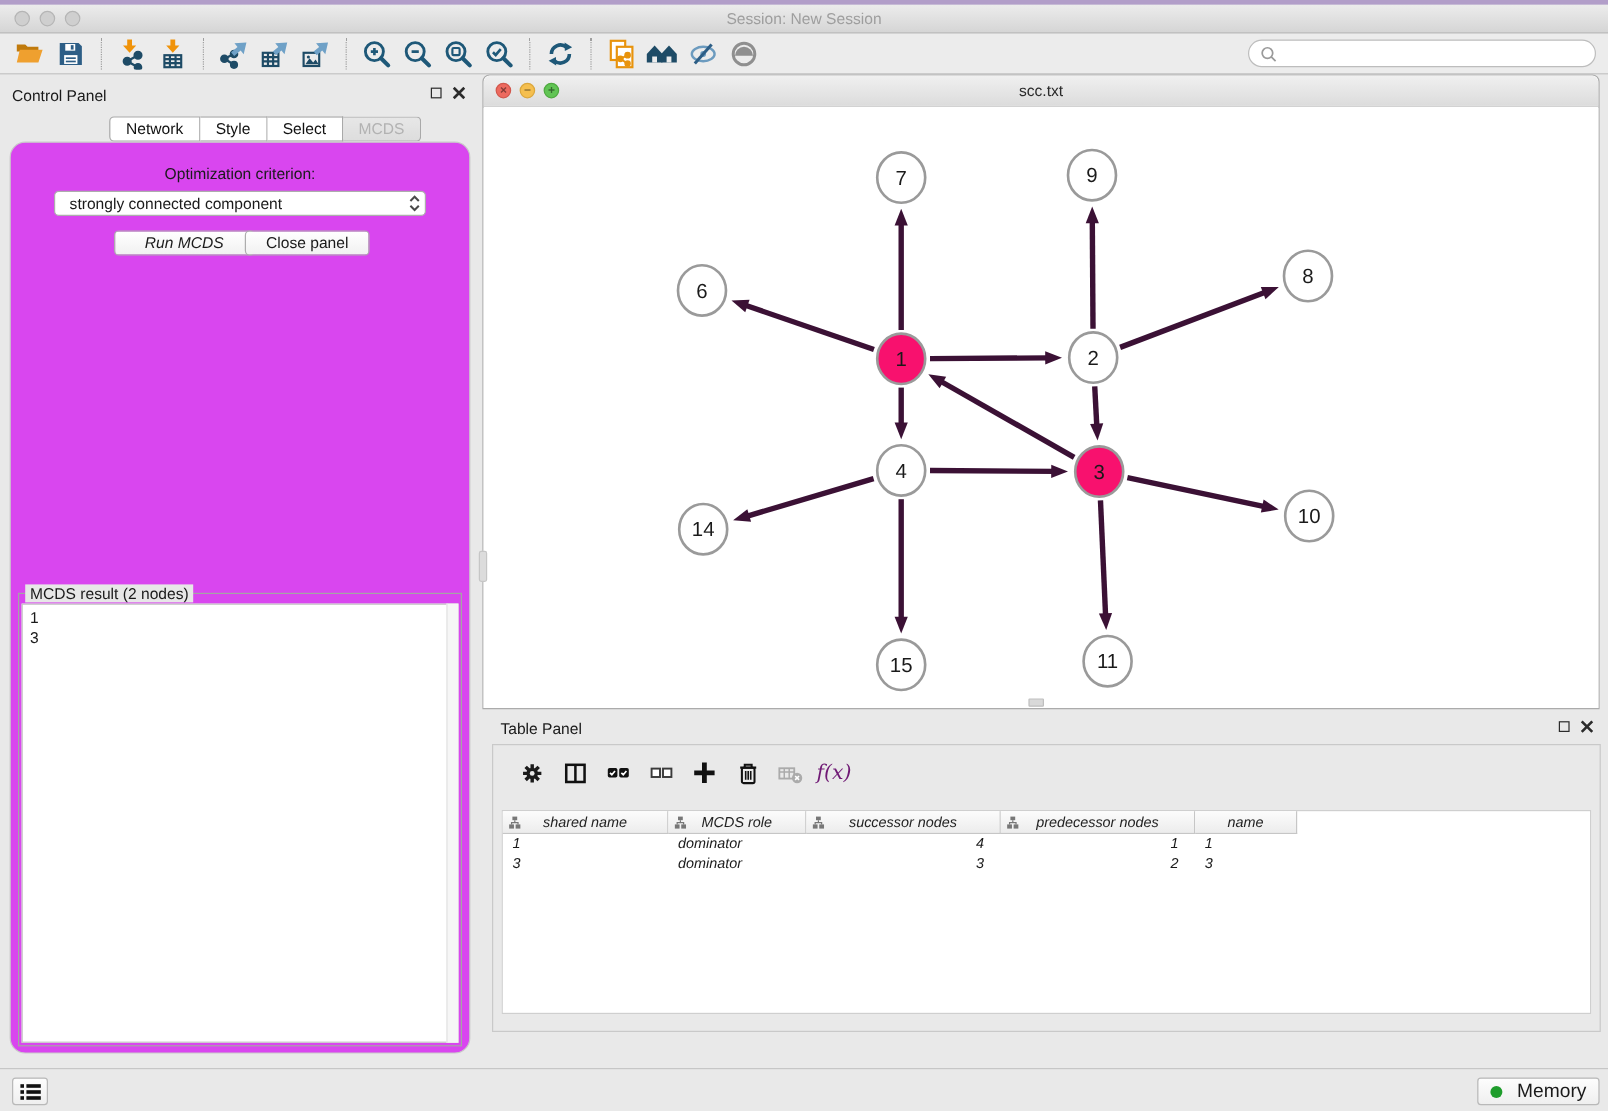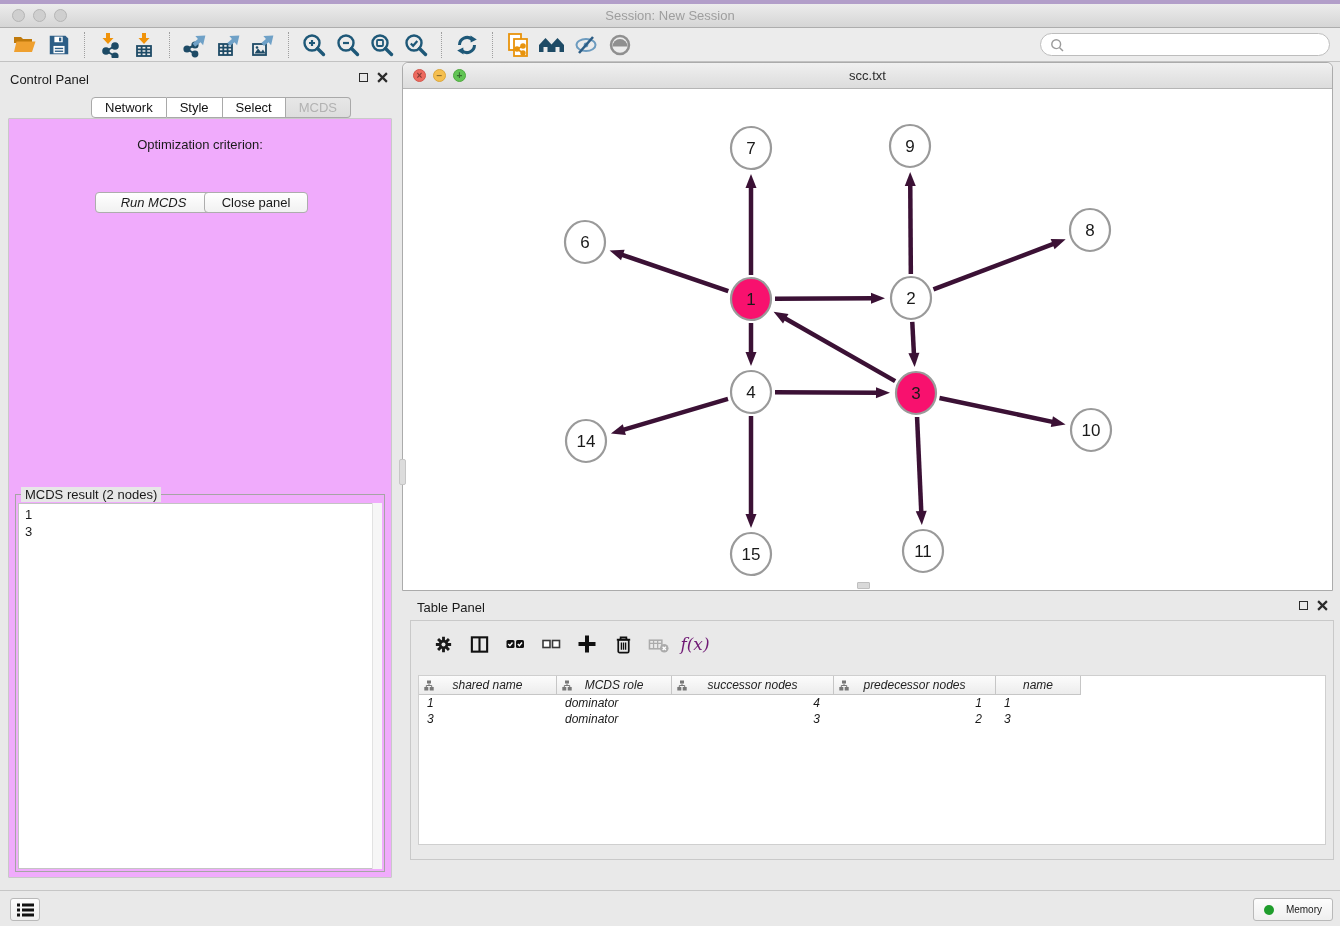--- a/index.html
+++ b/index.html
@@ -35,21 +35,21 @@
   .panel-controls { position:absolute; right:12px; top:10px; display:flex; gap:9px; align-items:center; }
   .float-box { width:9px; height:9px; border:1.5px solid #2B2B2B; display:inline-block; }
   .seg { display:flex;margin-left:12px; }
   .seg .tab { height:21px; line-height:19px; padding:0 13px; background:#fff; border:1px solid #A9A9A9;
     border-left:none; font-size:13px; color:#111; }
   .seg .tab:first-child { border-left:1px solid #A9A9A9; border-radius:4px 0 0 4px; }
   .seg .tab:last-child { border-radius:0 4px 4px 0; }
   .seg .tab.selected { background:linear-gradient(#E7E7E7,#DDDDDD); color:#B2B2B2; }
   .cp-tabs { position:absolute; left:79px; top:35px; }
   .cp-content { position:absolute; left:8px; top:56px; width:384px; height:760px;
-    background:#f0abfc; border:1px solid #C9C9C9; border-radius:1px; }
+    background:#d946ef; border:1px solid #C9C9C9; border-radius:13px; }
   .opt-label { position:absolute; top:18px; width:100%; text-align:center; font-size:13px; }
   .dropdown { position:absolute; top:40px; left:36px; width:310px; height:21px; background:#fff;
     border:1px solid #ADADAD; border-radius:4px; display:flex; align-items:center; }
   .dropdown .dd-text { flex:1; padding-left:12px; font-size:13px; }
   .dropdown .stepper { width:18px; display:flex; justify-content:center; }
   .aqua-btn { position:absolute; height:21px; background:linear-gradient(#FFFFFF,#F1F1F1);
     border:1px solid #ADADAD; border-radius:4px; font-size:13px; line-height:19px; text-align:center; }
   .btn-run { top:73px; left:86px; width:117px;font-style:italic; }
   .btn-close { top:73px; left:195px; width:104px; }
   .result-group { position:absolute; top:375px; left:6px; width:370px; height:378px; border:1px solid #A5A5A5; }
@@ -87,21 +87,21 @@
   .tr { display:flex; height:16px; }
   .td { font-size:12px; line-height:16px; height:16px; padding:0 8px; overflow:hidden; white-space:nowrap; }
   .td[style*="right"] { padding-right:14px; }
   .tp-tabs-wrap { position:absolute; top:272px; left:0; width:100%; display:flex; justify-content:center; }
   
   .statusbar { position:absolute; left:0; bottom:0; width:100%; height:36px;
     background:#E9E9E9; border-top:1px solid #C6C6C6; }
   .sb-btn { position:absolute; top:7px; height:23px; background:linear-gradient(#FDFDFD,#EFEFEF);
     border:1px solid #B9B9B9; border-radius:3px; display:flex; align-items:center; justify-content:center; }
   .sb-left { left:10px; width:30px; }
-  .sb-right { right:7px; padding:0 10px; font-size:10px; gap:12px; }
+  .sb-right { right:7px; padding:0 10px; font-size:16px; gap:12px; }
   .mem-dot { width:10px; height:10px; border-radius:50%; background:#1F9D2C; display:inline-block; }
 </style>
 </head>
 <body>
 
 <div class="desktop-strip"></div>
 <div class="titlebar">
   <div class="traffic">
     <span class="light inactive"></span>
     <span class="light inactive"></span>
@@ -281,20 +281,28 @@
     </svg>
   </div>
   <div class="seg cp-tabs">
     <div class="tab">Network</div>
     <div class="tab">Style</div>
     <div class="tab">Select</div>
     <div class="tab selected">MCDS</div>
   </div>
   <div class="cp-content">
     <div class="opt-label">Optimization criterion:</div>
+    <div class="dropdown">
+      <span class="dd-text">strongly connected component</span>
+      <span class="stepper">
+        <svg width="11" height="15" viewBox="0 0 11 15">
+            <path d="M2 5.5L5.5 2L9 5.5M2 9.5L5.5 13L9 9.5" stroke="#4A4A4A" stroke-width="1.7" fill="none"></path>
+          </svg>
+      </span>
+    </div>
     <div class="aqua-btn btn-run">Run MCDS</div>
     <div class="aqua-btn btn-close">Close panel</div>
     <div class="result-group">
       <div class="result-legend">MCDS result (2 nodes)</div>
       <div class="result-text" id="result-lines">
           <div>1</div>
           <div>3</div>
         </div>
       <div class="result-scroll"></div>
     </div>

